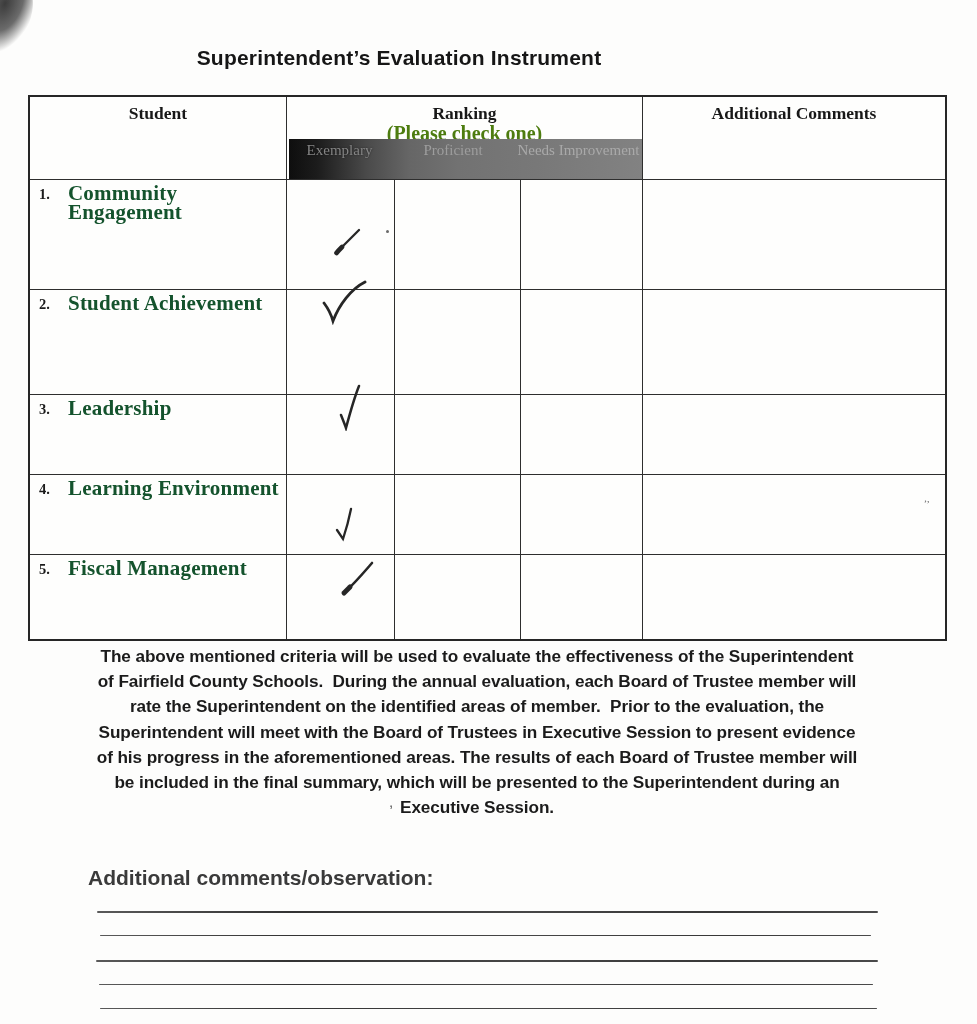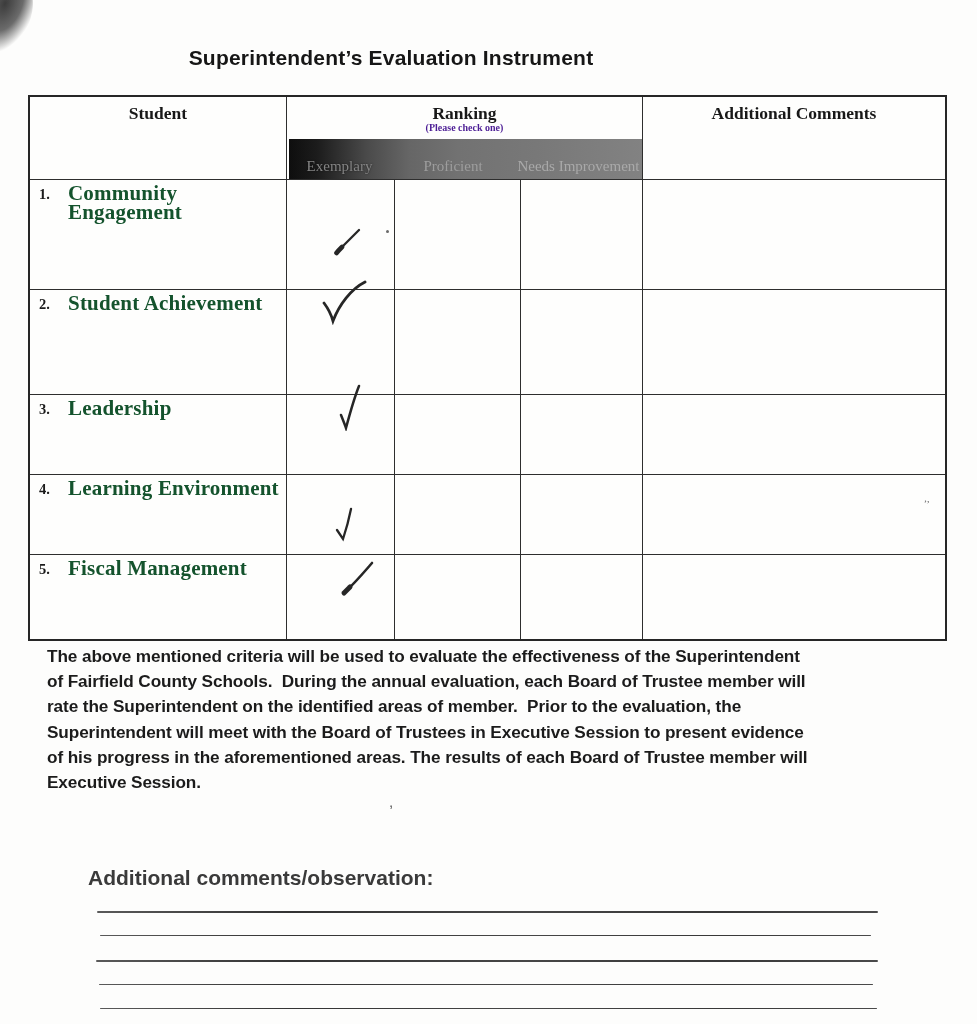--- a/index.html
+++ b/index.html
@@ -7,21 +7,21 @@
     width:977px;height:1024px;position:relative;background:#fdfdfc;
     font-family:"Liberation Serif",serif;color:#1e1e1e;overflow:hidden;
   }
   
   .corner-smudge{
     position:absolute;left:-16px;top:-22px;width:46px;height:78px;
     background:radial-gradient(ellipse at 35% 35%, #3c3c3c 0%, #6b6b6b 40%, rgba(150,150,150,0) 72%);
     transform:rotate(22deg);border-radius:50%;
   }
   .page-title{
-    position:absolute;left:0;top:46px;width:782px;text-align:center;
+    position:absolute;left:8px;top:46px;width:782px;text-align:center;
     font-family:"Liberation Sans",sans-serif;font-size:21px;font-weight:700;
     color:#161616;letter-spacing:.2px;
   }
   
   .eval-table{
     position:absolute;left:28px;top:95px;
     display:grid;
     grid-template-columns:257px 108px 126px 122px 302px;
     grid-template-rows:83px 110px 105px 80px 80px 84px;
     border:2px solid #262626;
@@ -30,47 +30,47 @@
   .cell{
     border-right:1.5px solid #2e2e2e;border-bottom:1.5px solid #2e2e2e;
     box-sizing:border-box;position:relative;
   }
   .cell.last-col{border-right:none;}
   .cell.last-row{border-bottom:none;}
   .hdr-text{
     font-size:17.5px;font-weight:700;text-align:center;padding-top:6px;color:#181818;
   }
   .ranking-note{
-    font-size:10px;font-weight:700;text-align:center;margin-top:-2px;color:#4c1d95;
+    font-size:20px;font-weight:700;text-align:center;margin-top:-2px;color:#4d7c0f;
   }
   .ranking-band{
     position:absolute;left:2px;right:0;bottom:0;height:40px;
     background:linear-gradient(to right,#0e0e0e 0%,#1c1c1c 8%,#4a4a4a 22%,#666 34%,#727272 48%,#787878 70%,#828282 100%);
     display:flex;align-items:flex-start;
   }
   .band-opt{
-    font-size:15px;line-height:17px;text-align:center;padding-top:19px;
+    font-size:15px;line-height:17px;text-align:center;padding-top:3px;
     font-family:"Liberation Serif",serif;
   }
   .band-opt.o1{width:101px;color:#858585;text-shadow:0 0 2px rgba(0,0,0,.6);}
   .band-opt.o2{width:126px;color:#9d9d9d;}
   .band-opt.o3{width:125px;color:#a9a9a9;}
   .row-label{display:flex;padding:6px 4px 0 9px;}
   .row-num{font-size:14.5px;font-weight:700;width:29px;flex:none;color:#1b1b1b;}
   .row-cat{font-size:21px;font-weight:700;line-height:19px;color:#14532d;letter-spacing:.2px;margin-top:-2px;}
   .checkmark{position:absolute;pointer-events:none;}
   .checkmark path{fill:none;stroke:#262626;stroke-linecap:round;}
   .ink-speck{position:absolute;width:3px;height:3px;background:#6a6a6a;border-radius:50%;}
   .stray-quote{
     position:absolute;left:923px;top:498px;font-size:11px;color:#777;
     font-family:"Liberation Serif",serif;transform:rotate(12deg);
   }
   
   .description{
-    position:absolute;left:47px;top:644px;width:860px;
+    position:absolute;left:47px;top:644px;width:860px;text-align:center;
     font-family:"Liberation Sans",sans-serif;font-size:17.2px;font-weight:600;
     line-height:25.2px;color:#1b1b1b;letter-spacing:-.1px;
   }
   .description div{white-space:pre;}
   .stray-comma{
     position:absolute;left:389px;top:793px;font-size:15px;color:#555;
     font-family:"Liberation Sans",sans-serif;
   }
   
   .comments-label{
@@ -179,20 +179,21 @@
 </div>
 
 <div class="stray-quote">’’</div>
 
 <div class="description">
   <div>The above mentioned criteria will be used to evaluate the effectiveness of the Superintendent</div>
   <div>of Fairfield County Schools.  During the annual evaluation, each Board of Trustee member will</div>
   <div>rate the Superintendent on the identified areas of member.  Prior to the evaluation, the</div>
   <div>Superintendent will meet with the Board of Trustees in Executive Session to present evidence</div>
   <div>of his progress in the aforementioned areas. The results of each Board of Trustee member will</div>
+  <div>be included in the final summary, which will be presented to the Superintendent during an</div>
   <div>Executive Session.</div>
 </div>
 <div class="stray-comma">,</div>
 
 <div class="comments-label">Additional comments/observation:</div>
 <div class="ruled-line rl1"></div>
 <div class="ruled-line rl2"></div>
 <div class="ruled-line rl3"></div>
 <div class="ruled-line rl4"></div>
 <div class="ruled-line rl5"></div>

